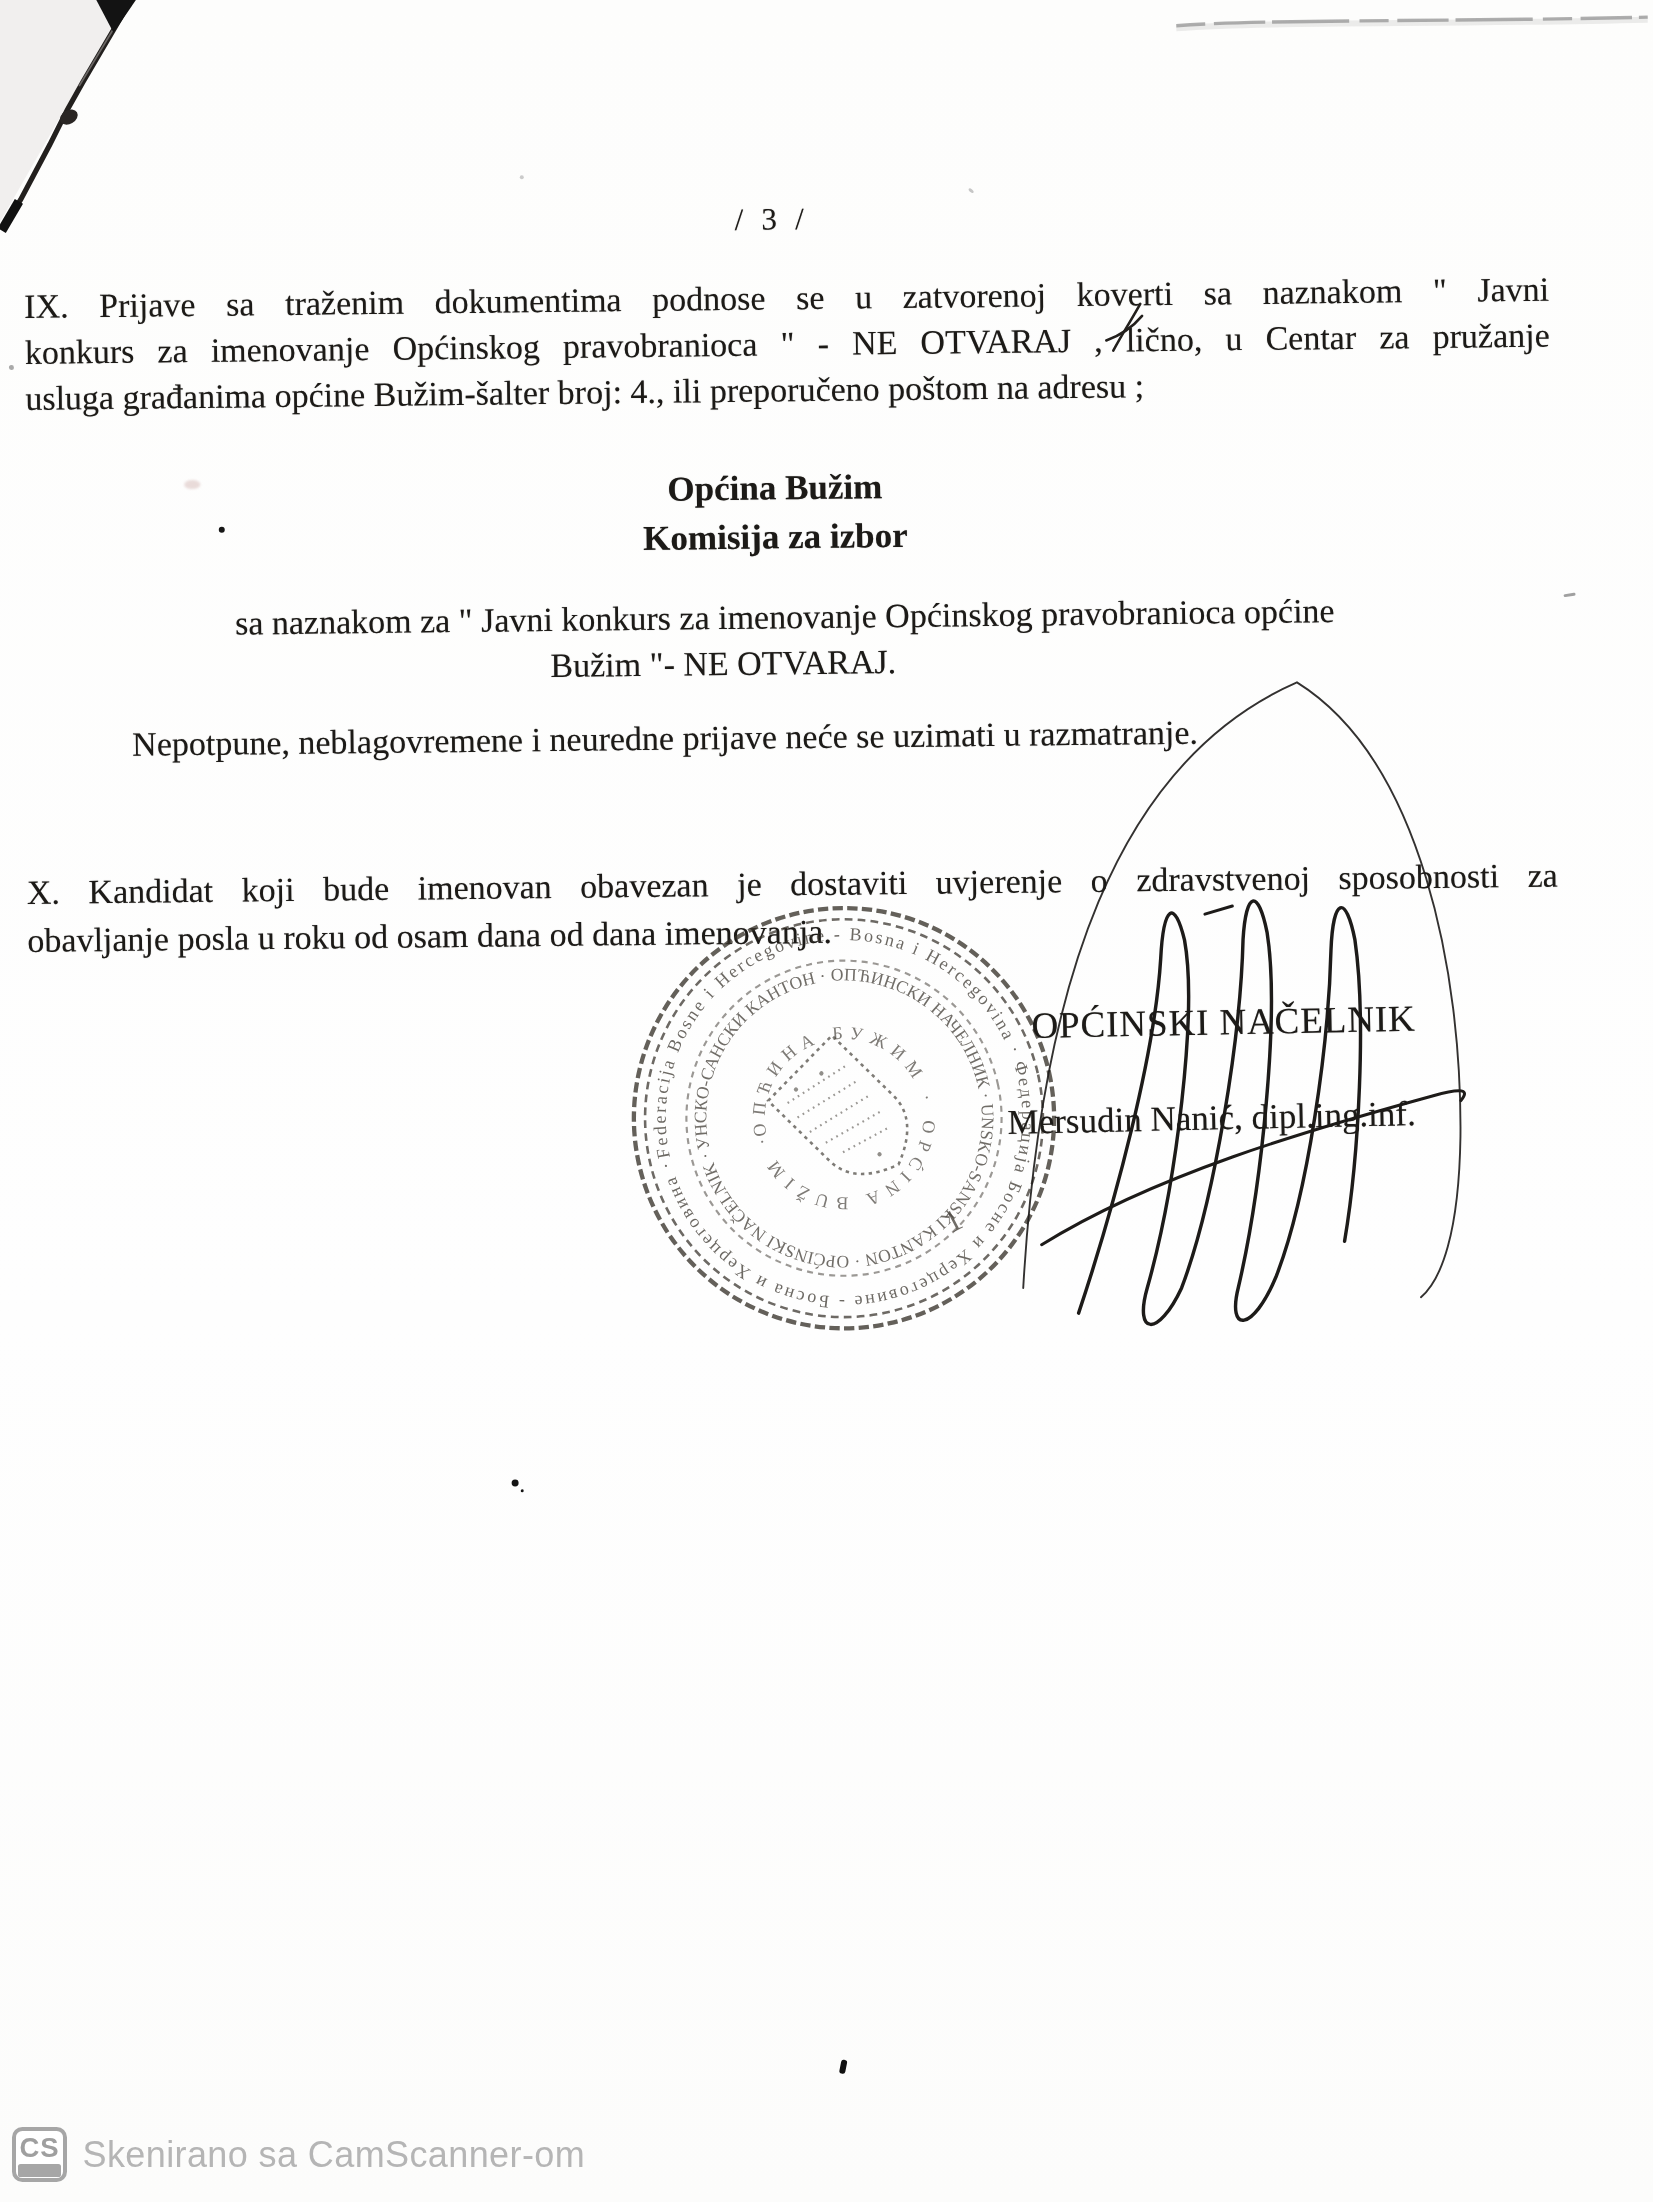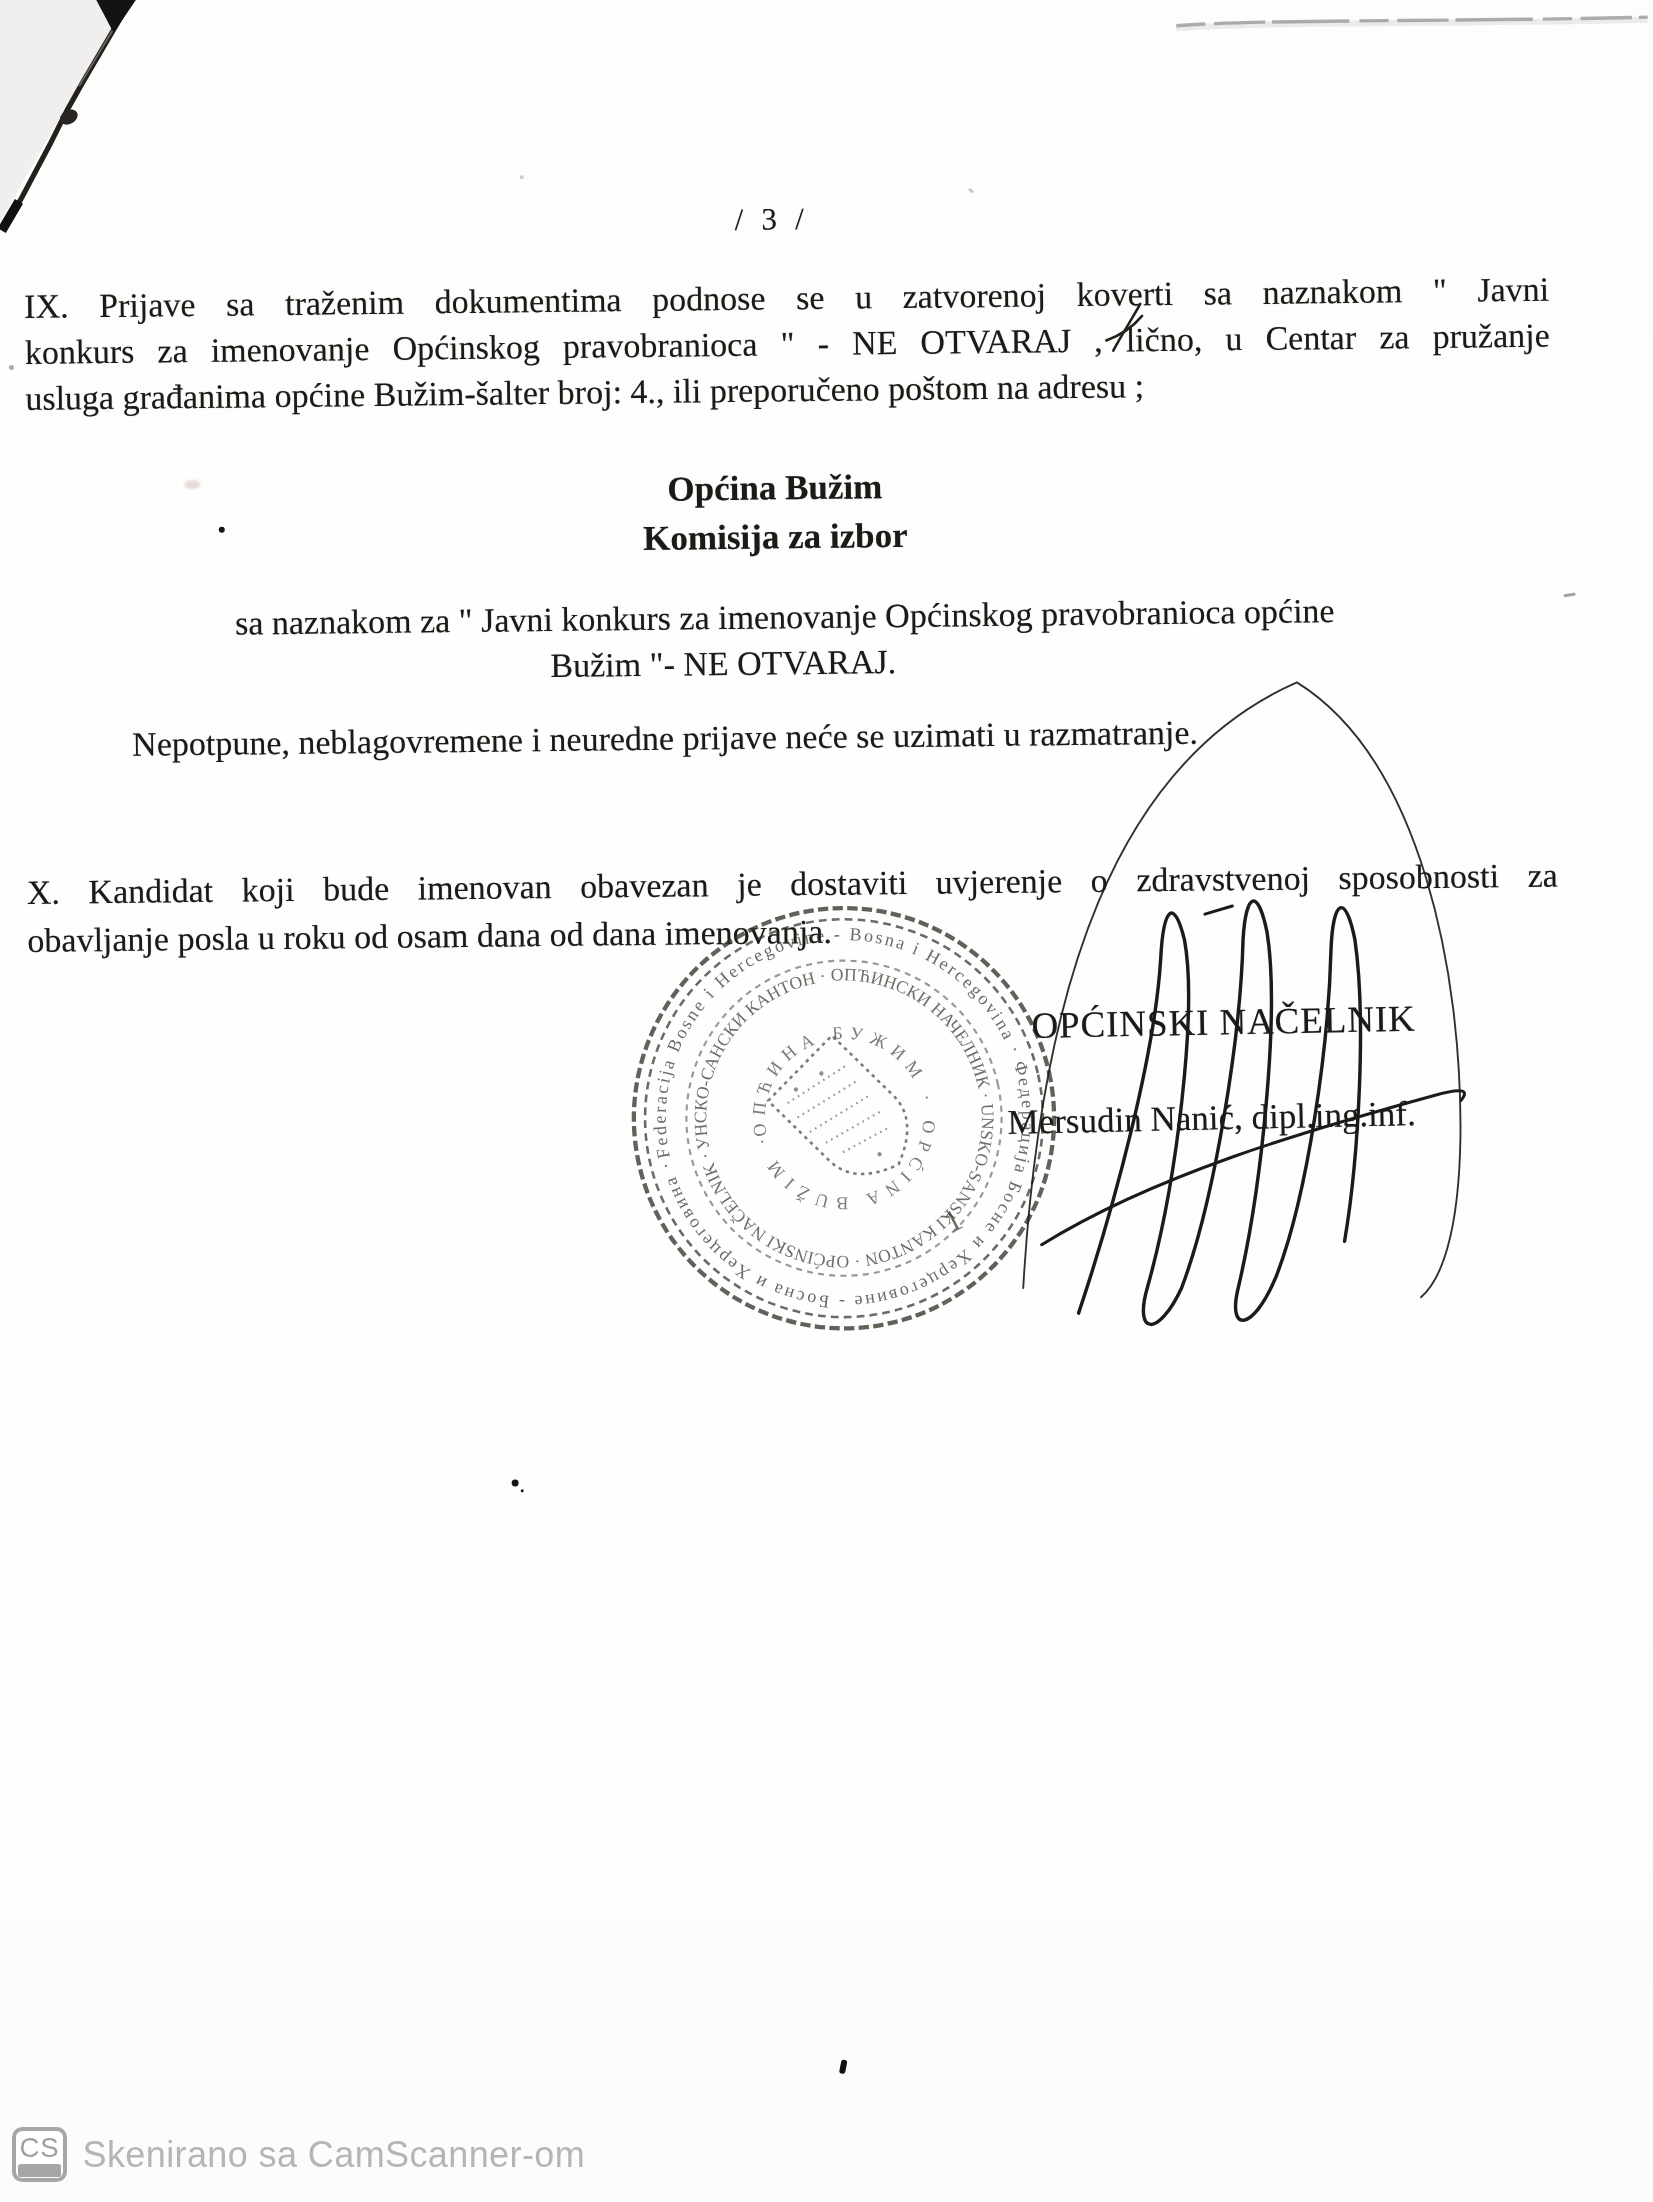--- a/index.html
+++ b/index.html
@@ -25,21 +25,21 @@
   .para-x .jline{text-align:justify;text-align-last:justify;height:48px;}
   .sig-title{left:1032px;top:1005px;font-size:37px;letter-spacing:0.9px;transform:rotate(-0.4deg);}
   .sig-name{left:1007px;top:1103px;font-size:35px;transform:rotate(-0.6deg);}
   .abs{position:absolute;}
   .speck{position:absolute;border-radius:50%;}
   .watermark{position:absolute;left:12px;top:2127px;display:flex;align-items:center;gap:15.5px;
     font-family:"Liberation Sans","DejaVu Sans",sans-serif;}
   .cs-icon{position:relative;width:55px;height:55px;border:4.3px solid #a6a6a6;border-radius:10.3px;
     box-sizing:border-box;background:#fff;}
   .cs-icon .cs-label{position:absolute;left:0;right:0;top:0.9px;text-align:center;
-    font-size:27.5px;font-weight:normal;color:#9f9f9f;letter-spacing:0.9px;}
+    font-size:27.5px;font-weight:bold;color:#9f9f9f;letter-spacing:0.9px;}
   .cs-icon .cs-bar{position:absolute;left:1.7px;right:1.7px;bottom:0.9px;height:13px;background:#a6a6a6;border-radius:2.6px;}
   .wm-text{font-size:36px;color:#b5b5b5;letter-spacing:0.4px;}
 </style>
 </head>
 <body>
 
 <div class="page">
 
   <svg class="abs" style="left:1170px;top:0;" width="484" height="60" viewBox="0 0 562 70">
     <path d="M6,30 C 120,22 300,26 556,20" stroke="#6e6e6e" stroke-width="4" fill="none" opacity="0.55" stroke-dasharray="34 10 60 8 90 12"></path>

